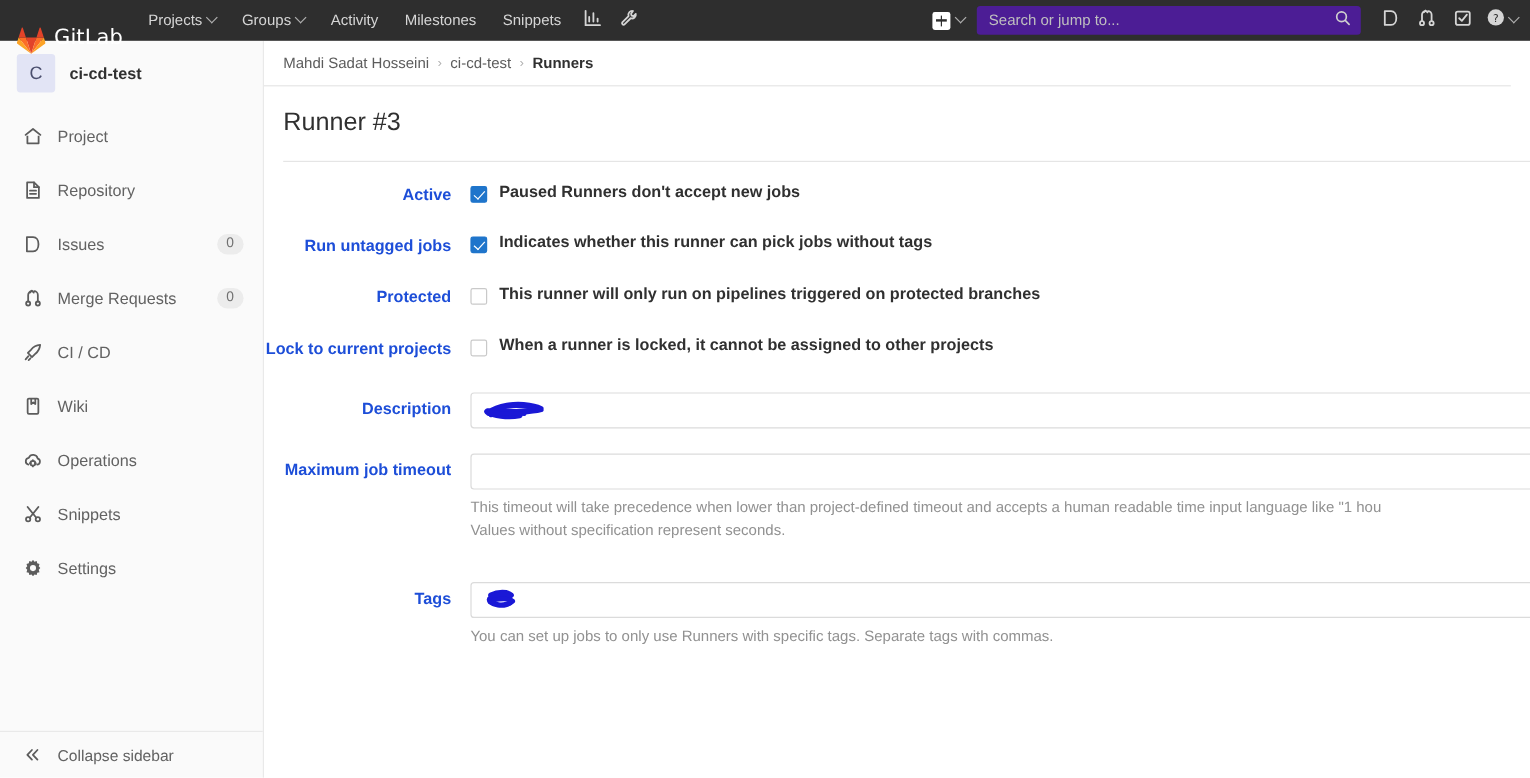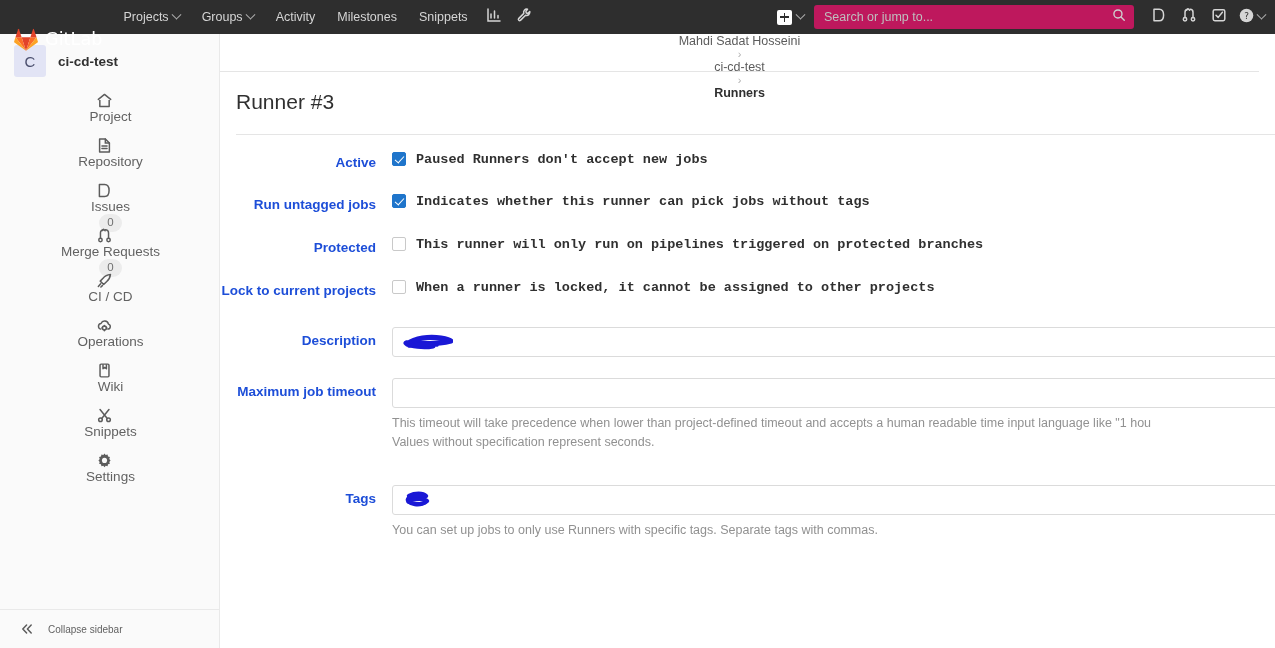--- a/index.html
+++ b/index.html
@@ -15,21 +15,21 @@
   
   #topnav {
     position: absolute; top: 0; left: 0;
     width: 1275px; height: 34px;
     background: #292961;
     background: #2e2e2e;
     display: flex; align-items: center;
     z-index: 30;
   }
   .gl-logo-wrap {
-    display: flex; align-items: center; gap: 7px;
+    display: flex; gap: 7px;
     padding: 0 10px 0 14px;
     height: 34px;
     cursor: pointer;
     margin-top: 44px;
   }
   .gl-logo { width: 24px; height: 23px; display: block; }
   .gl-wordmark {
     color: #fff; font-size: 17.5px; letter-spacing: .1px;
     font-family: "DejaVu Sans", sans-serif;
   }
@@ -61,21 +61,21 @@
     position: relative;
   }
   .plus-square:before, .plus-square:after {
     content: ""; position: absolute; background: #2e2e2e;
   }
   .plus-square:before { left: 3px; right: 3px; top: 6.6px; height: 1.8px; }
   .plus-square:after { top: 3px; bottom: 3px; left: 6.6px; width: 1.8px; }
 
   #searchbox {
     width: 320px; height: 24px;
-    background: #be185d; border-radius: 3px;
+    background: #4c1d95; border-radius: 3px;
     display: flex; align-items: center;
     padding: 0 8px 0 10px; margin-right: 10px;
     cursor: text;
   }
   #searchbox .ph { color: #bfbfbf; font-size: 12.5px; flex: 1; }
   .help-wrap {
     display: flex; align-items: center; gap: 3px;
     padding: 0 10px 0 4px; height: 34px; cursor: pointer;
   }
 
@@ -97,57 +97,56 @@
     width: 32px; height: 32px; border-radius: 3px;
     background: #e2e4f5; color: #4b4f6e;
     display: flex; align-items: center; justify-content: center;
     font-size: 15px; flex: none;
   }
   .proj-name { font-size: 13.5px; font-weight: bold; color: #303030; }
   #nav-items { padding-top: 3px; }
   .side-item {
     display: flex; align-items: center;
     height: 45px; padding: 0 16px 0 18px;
-    cursor: pointer; color: #666; flex-direction: column;
+    cursor: pointer; color: #666;
   }
   .side-ico {
     width: 18px; height: 18px; flex: none;
     display: flex; align-items: center; justify-content: center;
     margin-right: 12px; color: #5c5c5c;
   }
   .side-label { font-size: 13.5px; flex: 1; color: #626262; }
   .side-badge {
     background: #ececec; color: #707070;
     border-radius: 9px; font-size: 11.5px;
     padding: 2px 8px; line-height: 1.2;
   }
   #sidebar-bottom {
     margin-top: auto;
     border-top: 1px solid #e9e9e9;
   }
   #collapse-row {
     display: flex; align-items: center;
     height: 38px; padding: 0 16px 0 18px; cursor: pointer;
   }
-  #collapse-row .side-label { font-size: 10px; }
+  #collapse-row .side-label { font-size: 13px; }
 
   
   #main {
     position: absolute; top: 34px; left: 220px;
     width: 1055px; height: 614px;
     background: #fff; overflow: hidden;
   }
   #breadcrumb {
     display: flex; align-items: center;
     height: 38px; padding: 0 16px;
     font-size: 12.5px;
     border-bottom: 1px solid #e5e5e5;
     margin: 0 16px 0 0;
     padding-left: 16px;
-    flex-direction: column;
   }
   .crumb { color: #5c5c5c; cursor: pointer; }
   .crumb.last { color: #303030; font-weight: bold; cursor: default; }
   .crumb-sep { color: #b0b0b0; margin: 0 7px; font-size: 11px; }
 
   #page-title {
     font-size: 21px; font-weight: normal; color: #303030;
     padding: 18px 0 20px 16px; margin: 0;
   }
   #title-rule { border-bottom: 1px solid #e5e5e5; margin: 0 0 0 16px; }
@@ -156,21 +155,21 @@
   #form { padding-top: 16px; }
   .frow { display: flex; align-items: flex-start; margin-bottom: 0; }
   .flabel {
     width: 172px; flex: none;
     text-align: right; padding-right: 16px;
     font-size: 13.5px; font-weight: bold; color: #1d4ed8;
     padding-top: 4px;
   }
   .fctl { flex: 1; min-width: 0; }
 
-  .check-row { display: flex; align-items: flex-start; font-family: Liberation Mono, monospace; }
+  .check-row { display: flex; align-items: flex-end; }
   .cbox {
     width: 14px; height: 14px; flex: none;
     border-radius: 2px; margin-top: 1px; margin-right: 10px;
     cursor: pointer; position: relative;
   }
   .cbox.off { background: #fff; border: 1px solid #c9c9c9; }
   .cbox.on { background: #1f75cb; border: 1px solid #1f75cb; }
   .cbox.on:after {
     content: ""; position: absolute;
     left: 4px; top: 1px; width: 4px; height: 8px;
@@ -360,36 +359,36 @@
           <path d="M13.6 2.3c-3 .2-5.4 1.5-7 3.6L4 8.6l3.2 3.2 2.7-2.6c2.1-1.6 3.4-4 3.7-6.9z" stroke-linejoin="round"></path>
           <path d="M4.4 11.1 2.2 13.6M6 12.8 4.6 14.2" stroke-linecap="round"></path>
         </svg>
       </span>
       <span class="side-label">CI / CD</span>
     </div>
 
     <div class="side-item">
       <span class="side-ico">
         <svg width="17" height="17" viewBox="0 0 16 16" fill="none" stroke="#5c5c5c" stroke-width="1.4">
+          <rect x="3.8" y="2" width="8.4" height="12" rx="1"></rect>
+          <path d="M6.6 2v4.3l1.6-1.2 1.6 1.2V2" stroke-linejoin="round"></path>
+        </svg>
+      </span>
+      <span class="side-label">Wiki</span>
+    </div>
+
+    <div class="side-item">
+      <span class="side-ico">
+        <svg width="17" height="17" viewBox="0 0 16 16" fill="none" stroke="#5c5c5c" stroke-width="1.4">
           <path d="M4.4 11.4a2.7 2.7 0 0 1 .3-5.3 3.7 3.7 0 0 1 7 .6 2.4 2.4 0 0 1-.5 4.7" stroke-linecap="round" stroke-linejoin="round"></path>
           <circle cx="7.9" cy="10.4" r="1.9"></circle>
           <path d="M7.9 7.9v.7M7.9 12.2v.7M5.6 10.4h.7M9.5 10.4h.7" stroke-linecap="round"></path>
         </svg>
       </span>
       <span class="side-label">Operations</span>
-    </div>
-
-    <div class="side-item">
-      <span class="side-ico">
-        <svg width="17" height="17" viewBox="0 0 16 16" fill="none" stroke="#5c5c5c" stroke-width="1.4">
-          <rect x="3.8" y="2" width="8.4" height="12" rx="1"></rect>
-          <path d="M6.6 2v4.3l1.6-1.2 1.6 1.2V2" stroke-linejoin="round"></path>
-        </svg>
-      </span>
-      <span class="side-label">Wiki</span>
     </div>
 
     <div class="side-item">
       <span class="side-ico">
         <svg width="17" height="17" viewBox="0 0 16 16" fill="none" stroke="#5c5c5c" stroke-width="1.4">
           <circle cx="4.2" cy="12" r="1.7"></circle>
             <circle cx="11.8" cy="12" r="1.7"></circle>
           <path d="M5.4 10.8 12.2 2.4M10.6 10.8 3.8 2.4" stroke-linecap="round"></path>
         </svg>
       </span>

